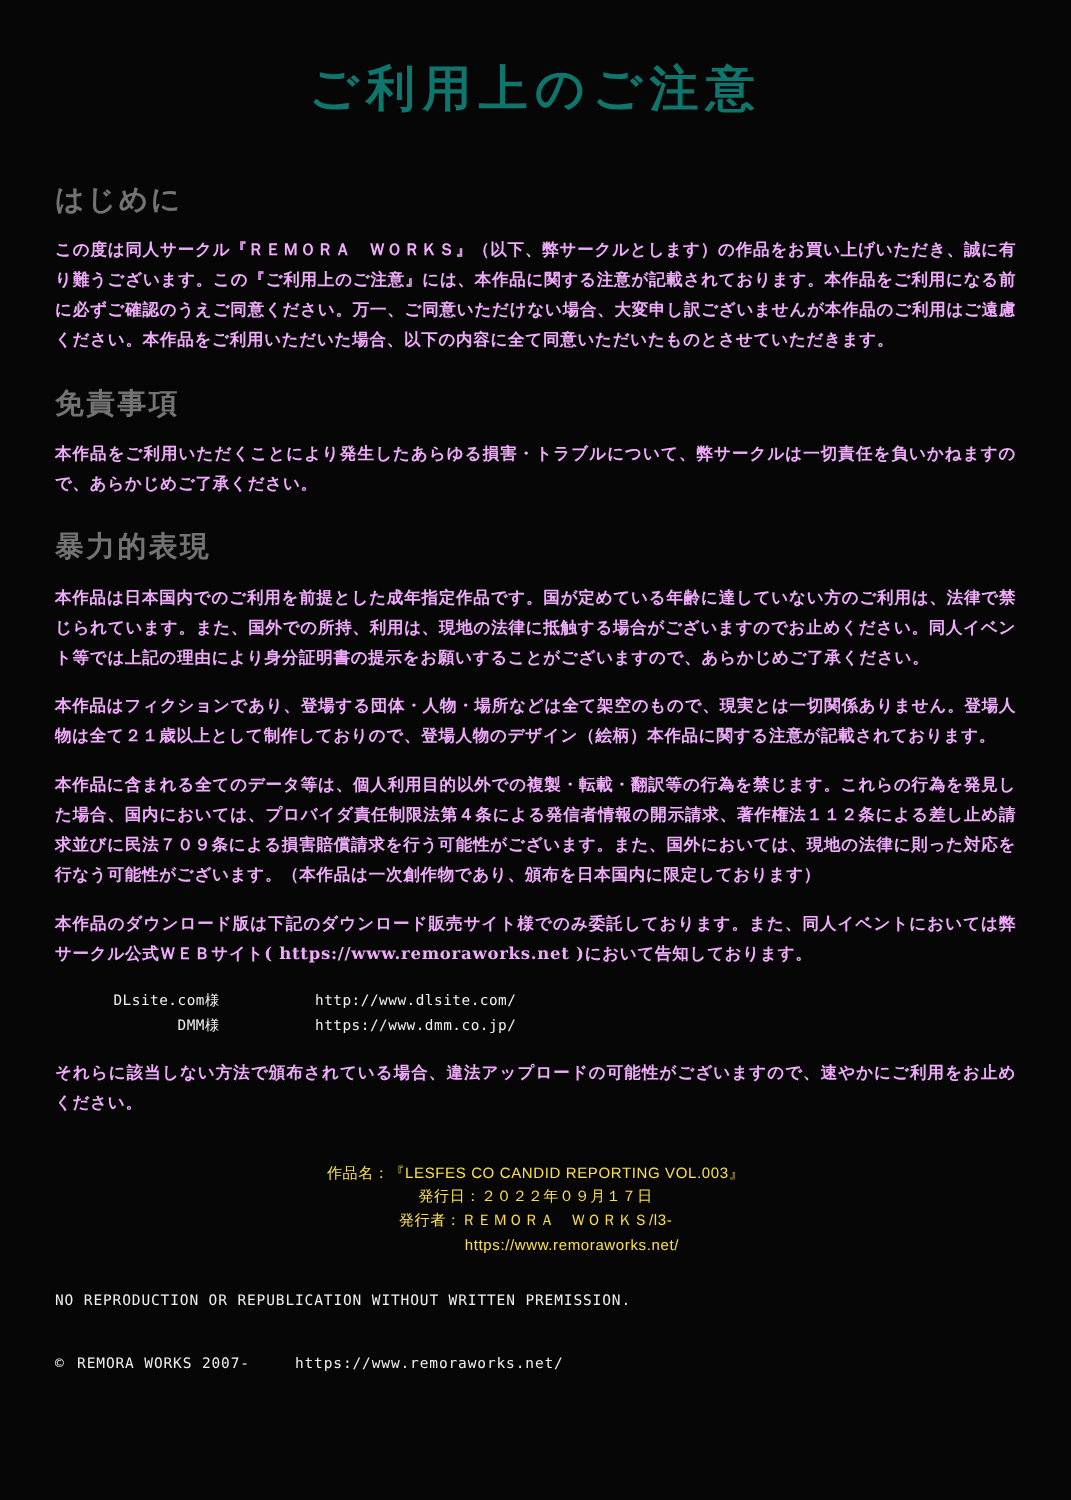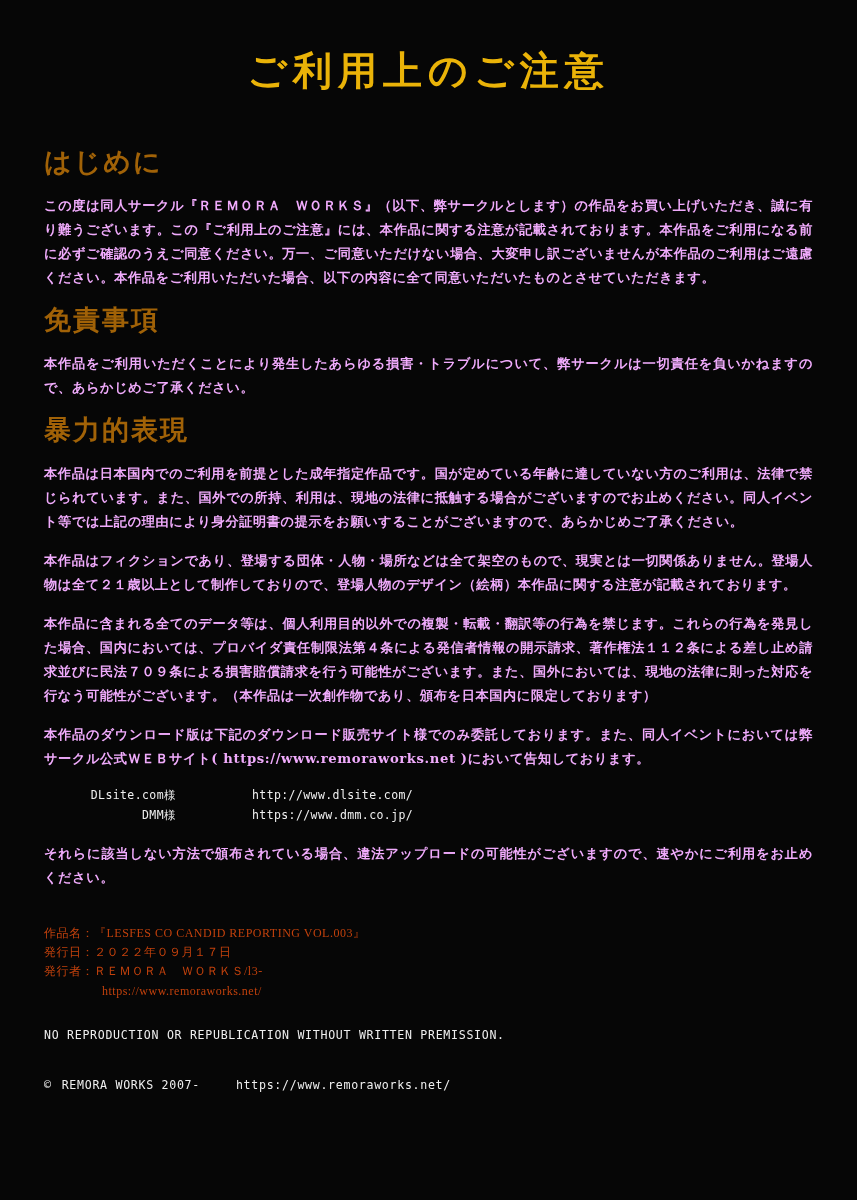--- a/index.html
+++ b/index.html
@@ -24,32 +24,32 @@
   }
   .doc-title {
     text-align: center;
     font-family: "DejaVu Serif", serif;
     font-size: 39px;
     font-weight: 700;
     letter-spacing: 6px;
     margin: 0;
     padding-top: 44px;
     padding-bottom: 6px;
-    color: #eab308;
+    color: #0f766e;
   }
   h2.section-heading {
     font-family: "DejaVu Serif", serif;
-    font-size: 27px;
+    font-size: 23px;
     font-weight: 700;
     letter-spacing: 2px;
     margin: 0 0 14px 0;
-    color: #a16207;
+    color: #737373;
   }
   .section {
-    margin-top: 12px;
+    margin-top: 22px;
   }
   .section.first {
     margin-top: 40px;
   }
   p.body-text {
     font-family: "DejaVu Serif", serif;
     font-size: 13.2px;
     line-height: 1.82;
     letter-spacing: 0.6px;
     margin: 0 0 15px 0;
@@ -78,25 +78,26 @@
   }
   .site-sama {
     width: 88px;
     flex: 0 0 88px;
   }
   .site-url {
     flex: 1 1 auto;
   }
   .colophon {
     margin-top: 34px;
-    font-family: Liberation Serif, serif;
+    font-family: Liberation Sans, sans-serif;
     font-size: 12px;
     line-height: 1.62;
     letter-spacing: 0.5px;
-    color: #c2410c;
+    color: #fde047;
+    text-align: center;
   }
   .colophon .indent {
     padding-left: 58px;
   }
   .legal-en {
     margin-top: 26px;
     font-family: "DejaVu Sans Mono", monospace;
     font-size: 11.6px;
     line-height: 1.55;
     letter-spacing: 0.7px;

